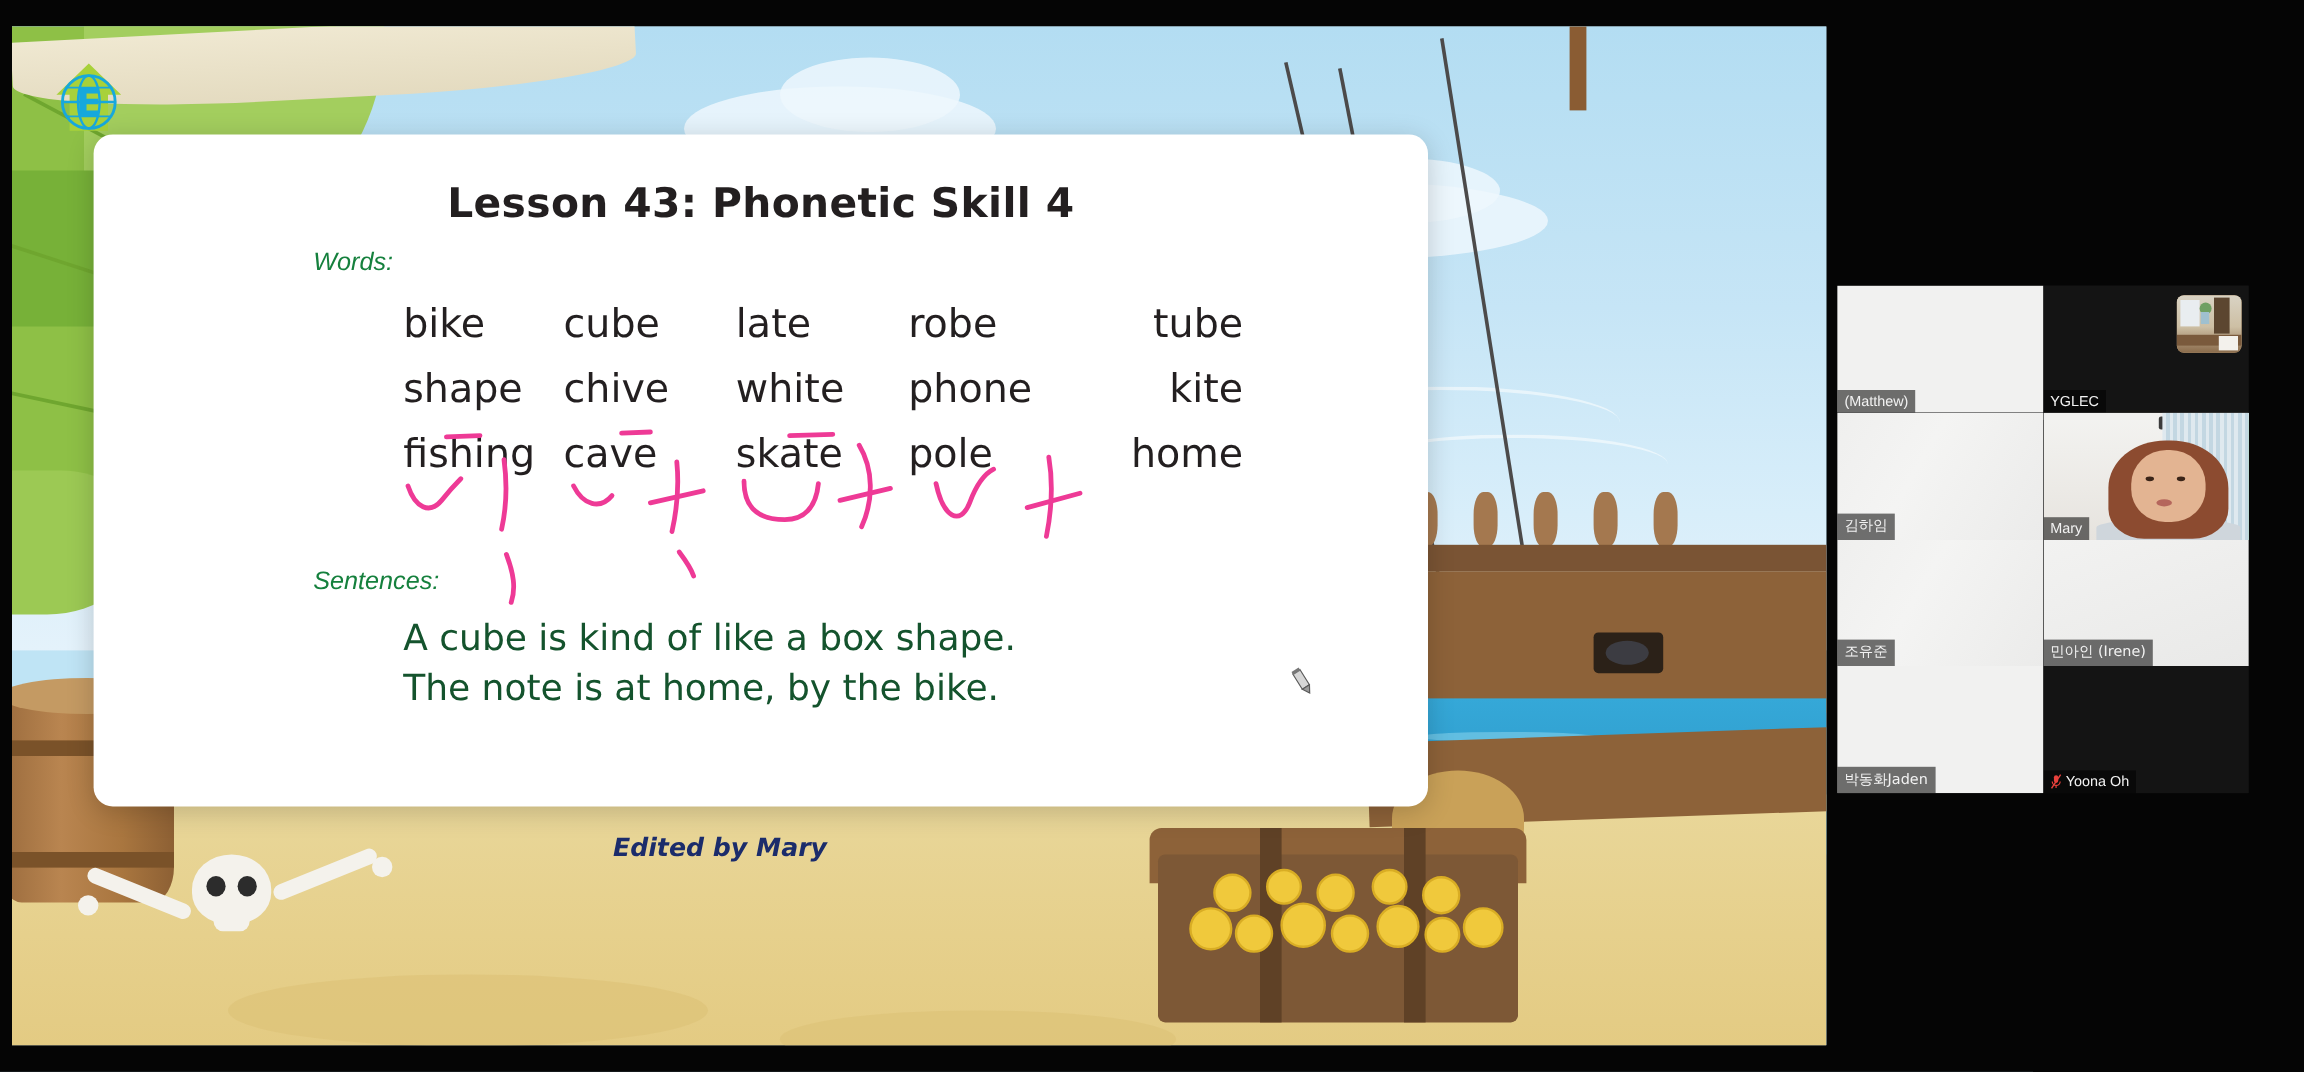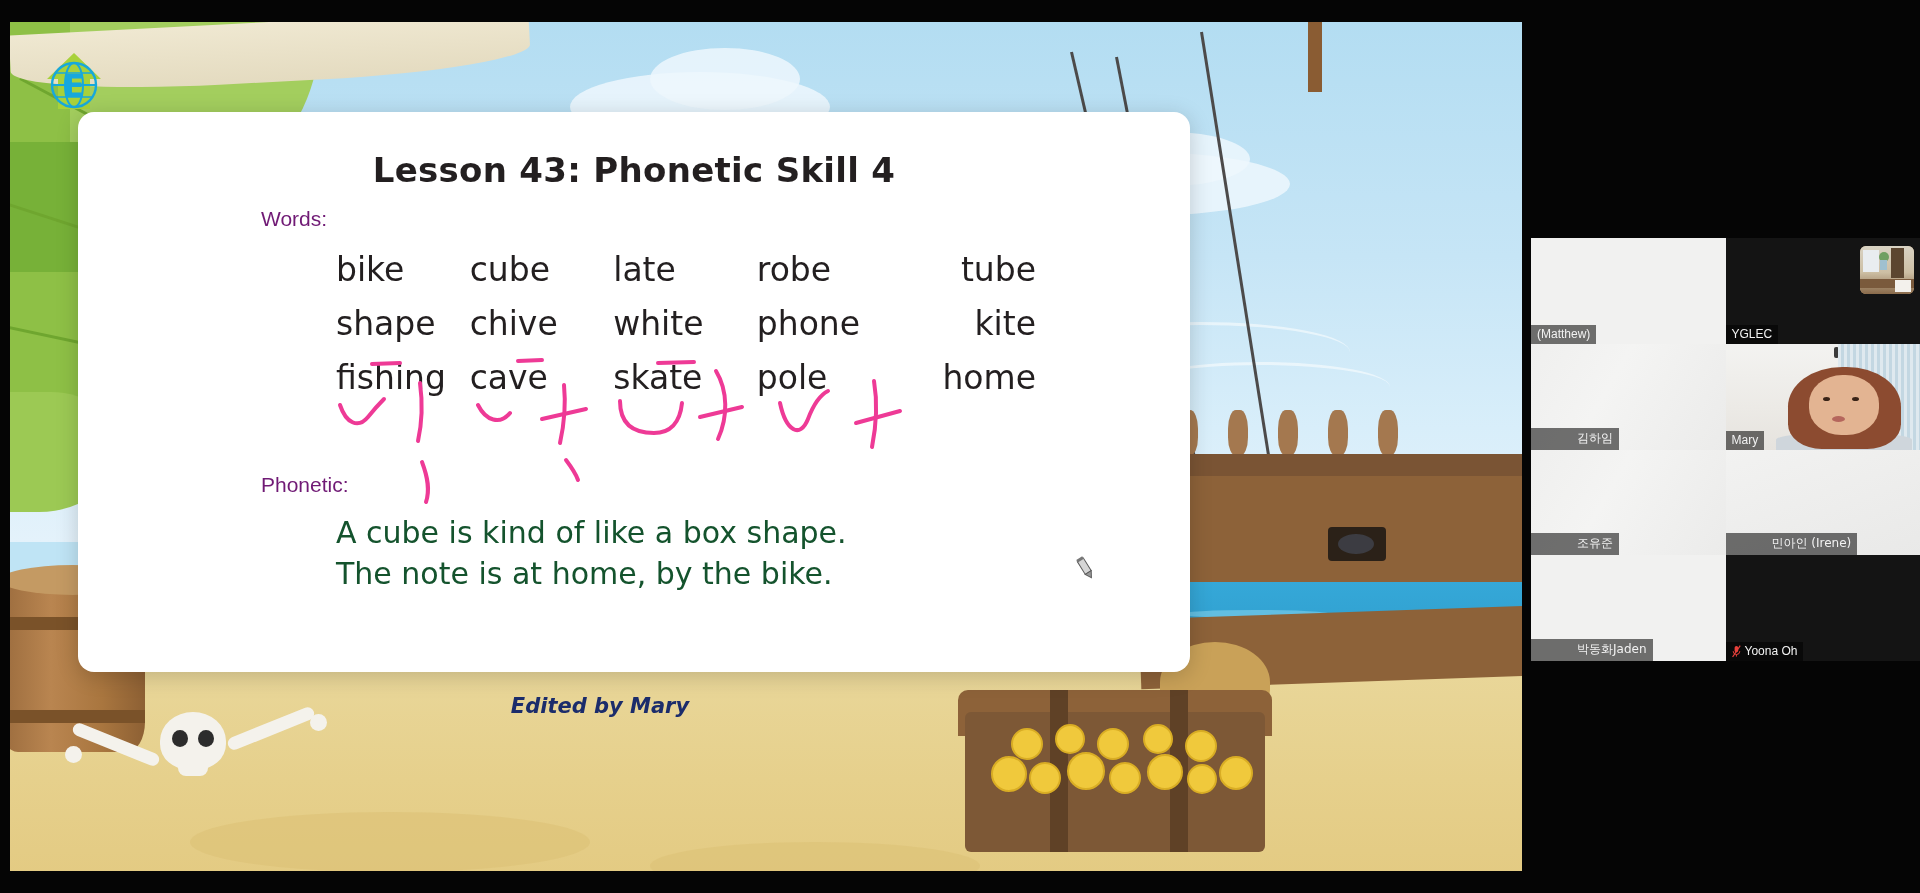--- a/index.html
+++ b/index.html
@@ -127,21 +127,21 @@
     text-align:center;
     font-size:34px;
     font-weight:700;
     color:#231f20;
     letter-spacing:.3px;
     margin-top:14px;
     font-family:"DejaVu Sans", sans-serif;
   }
   .label-words, .label-sentences{
     position:absolute; left:183px;
-    font-size:21px; color:#701a75;
+    font-size:21px; color:#15803d;font-style:italic;
   }
   .label-words{ top:95px; }
   .label-sentences{ top:361px; }
 
   .word-grid{
     position:absolute; left:258px; top:130px;
     width:700px;
   }
   .word-row{ display:flex; height:54px; align-items:center; }
   .word-cell{
@@ -175,21 +175,21 @@
   .logo{
     position:absolute; left:33px; top:27px; width:62px; height:66px;
   }
 
   
   .pen-cursor{ position:absolute; left:995px; top:443px; width:26px; height:26px;}
 
   
   .gallery{
     position:absolute; left:1531px; top:238px;
-    width:389px; height:423px;
+    width:343px; height:423px;
     display:grid;
     grid-template-columns:1fr 1fr;
     grid-template-rows:1fr 1fr 1fr 1fr;
     gap:0px;
     background:#0a0a0a;
   }
   .tile{
     position:relative; overflow:hidden; background:#101010;
   }
   .tile .video{
@@ -236,21 +236,21 @@
   .mary-hair{position:absolute;left:32%;top:22%;width:58%;height:78%;
     background:#8c4b30;border-radius:48% 48% 30% 30%;}
   .mary-face{position:absolute;left:43%;top:30%;width:36%;height:56%;
     background:#e3b492;border-radius:48% 48% 46% 46%;}
   .mary-eye{position:absolute;width:7px;height:4px;background:#3a2418;border-radius:50%;}
   .mary-mouth{position:absolute;left:55%;top:68%;width:13px;height:6px;background:#b5665c;border-radius:50%;}
   .mary-shoulder{position:absolute;left:26%;bottom:0;width:70%;height:16%;background:#cfd6dc;border-radius:40% 40% 0 0;}
   .mary-top{position:absolute;left:0;top:0;width:100%;height:6%;background:#efefee;}
   .mary-vent{position:absolute;left:56%;top:3%;width:5px;height:11px;background:#3b3b3b;border-radius:2px;}
 
-  .kr{ font-family:"DejaVu Sans", sans-serif;margin-left:40px; }
+  .kr{ font-family:"DejaVu Sans", sans-serif; }
 </style>
 </head>
 <body>
 
 <div id="root">
 
   <div class="share-stage">
 
     <div class="sky"></div>
     <div class="cloud c1"></div>
@@ -408,21 +408,21 @@
       </svg>
 
       <svg class="pen-cursor" viewBox="0 0 26 26" width="26" height="26">
         <g transform="rotate(-32 13 13)">
           <rect x="9" y="3" width="7" height="15" fill="#d6d6d6" stroke="#5a5a5a" stroke-width="1"></rect>
           <polygon points="9,18 16,18 12.5,24" fill="#9a9a9a" stroke="#5a5a5a" stroke-width="1"></polygon>
           <rect x="9" y="1" width="7" height="3" fill="#777"></rect>
         </g>
       </svg>
 
-      <div class="label-sentences">Phonetic:</div>
+      <div class="label-sentences">Sentences:</div>
 
       <div class="sentences">
         <div class="sentence">A cube is kind of like a box shape.</div>
         <div class="sentence">The note is at home, by the bike.</div>
       </div>
     </div>
 
     <div class="footer-credit">Edited by Mary</div>
 
   </div>

